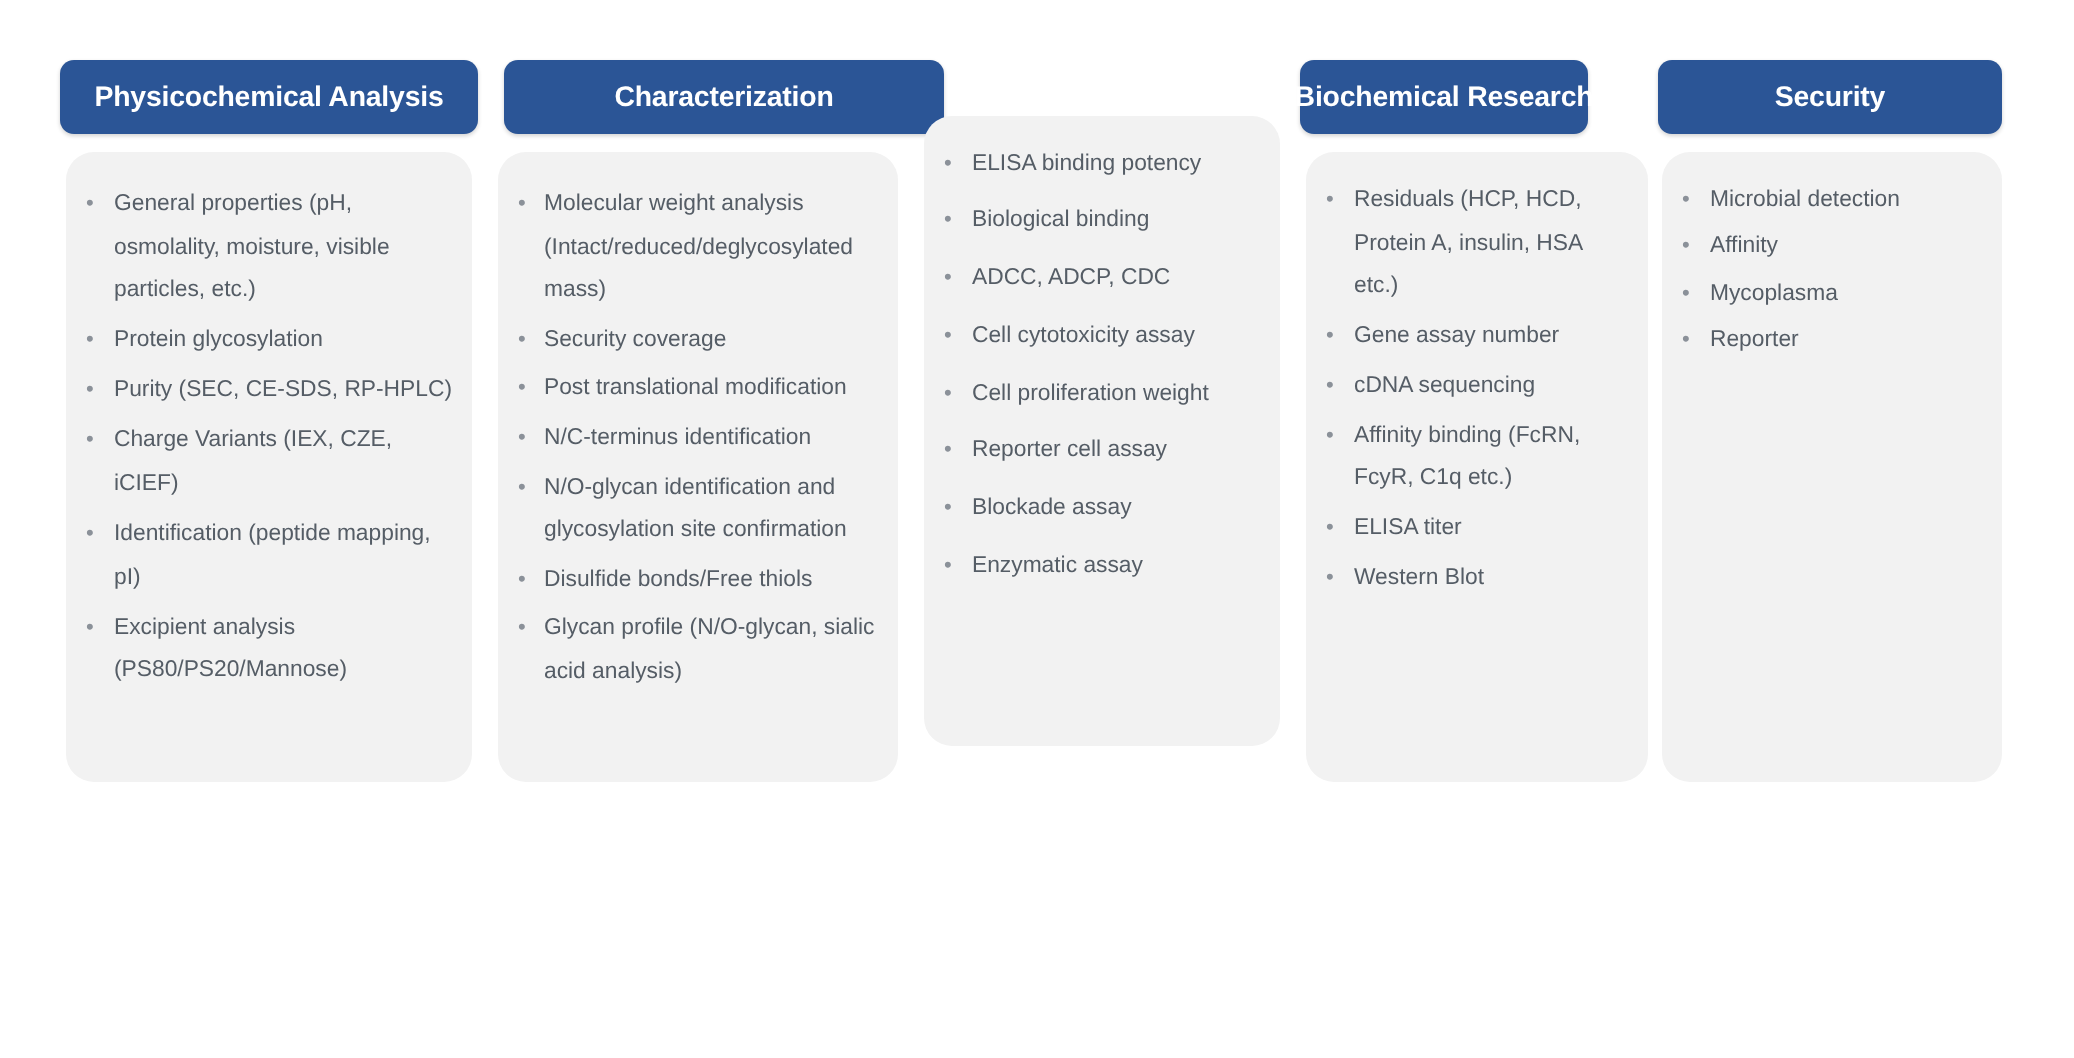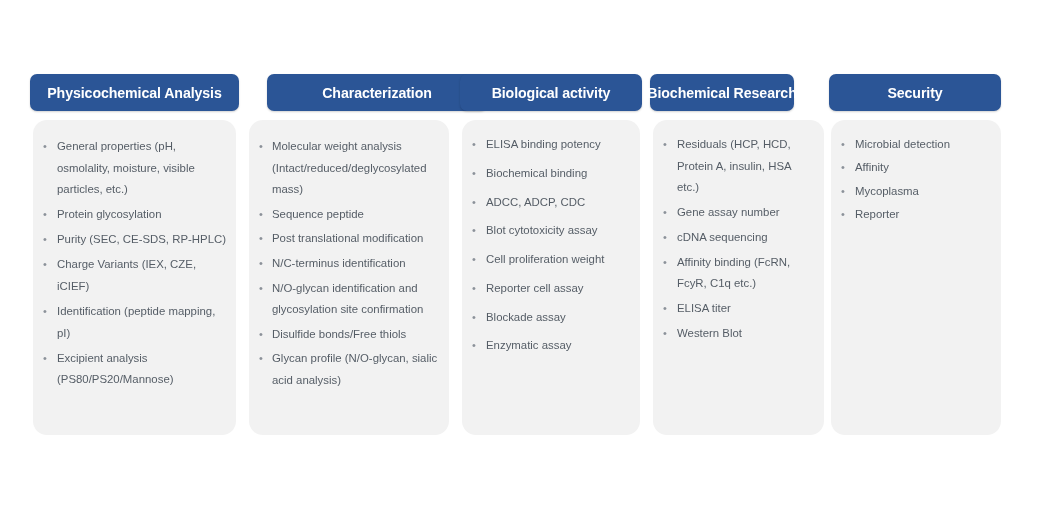--- a/index.html
+++ b/index.html
@@ -15,50 +15,50 @@
     height:529px;
     background:#ffffff;
   }
   .columns {
     position:absolute;
     left:30px;
     top:30px;
     width:970px;
     display:flex;
     flex-direction:row;
-    align-items:flex-end;
+    align-items:center;
     gap:10px;
   }
   .column { display:flex; flex-direction:column; }
 
   
   .col-0 { width:209px; }
   .col-1 { width:196px; }
   .col-2 { width:182px; }
   .col-3 { width:172px; }
-  .col-4 { width:172px;margin-top:44px; }
+  .col-4 { width:172px; }
 
   .col-header {
     height:37px;
     background:#2B5596;
     border-radius:7px;
     display:flex;
     align-items:center;
     justify-content:center;
     color:#ffffff;
     font-size:14.2px;
     font-weight:bold;
     letter-spacing:-0.1px;
     white-space:nowrap;
     padding:0 6px;
     box-shadow:0 1px 2px rgba(0,0,0,0.18);
   }
   
   .col-0 .col-header { width:209px; }
-  .col-1 .col-header { width:220px; margin-left:18px; }
+  .col-1 .col-header { width:220px; margin-left:3px; }
   .col-2 .col-header { width:182px; margin-left:5px; }
   .col-3 .col-header { width:144px; margin-left:3px; }
   .col-4 .col-header { width:172px; margin-left:0px; }
 
   .card {
     margin-top:9px;
     background:#f2f2f2;
     border-radius:14px;
     padding:16px 10px 14px 10px;
   }
@@ -139,21 +139,21 @@
       <div class="column col-1">
         <div class="col-header">Characterization</div>
         <div class="card">
           <ul class="bullet-list">
             <li class="bullet-item">
               <span class="bullet-dot">•</span>
               <span class="bullet-text">Molecular weight analysis (Intact/reduced/deglycosylated mass)</span>
             </li>
             <li class="bullet-item">
               <span class="bullet-dot">•</span>
-              <span class="bullet-text">Sequence peptide</span>
+              <span class="bullet-text">Security coverage</span>
             </li>
             <li class="bullet-item">
               <span class="bullet-dot">•</span>
               <span class="bullet-text">Post translational modification</span>
             </li>
             <li class="bullet-item">
               <span class="bullet-dot">•</span>
               <span class="bullet-text">N/C-terminus identification</span>
             </li>
             <li class="bullet-item">
@@ -165,38 +165,37 @@
               <span class="bullet-text">Disulfide bonds/Free thiols</span>
             </li>
             <li class="bullet-item">
               <span class="bullet-dot">•</span>
               <span class="bullet-text">Glycan profile (N/O-glycan, sialic acid analysis)</span>
             </li>
           </ul>
         </div>
       </div>
       <div class="column col-2">
-        <div class="col-header">Biological activity</div>
         <div class="card">
           <ul class="bullet-list">
             <li class="bullet-item">
               <span class="bullet-dot">•</span>
               <span class="bullet-text">ELISA binding potency</span>
             </li>
             <li class="bullet-item">
               <span class="bullet-dot">•</span>
-              <span class="bullet-text">Biochemical binding</span>
+              <span class="bullet-text">Biological binding</span>
             </li>
             <li class="bullet-item">
               <span class="bullet-dot">•</span>
               <span class="bullet-text">ADCC, ADCP, CDC</span>
             </li>
             <li class="bullet-item">
               <span class="bullet-dot">•</span>
-              <span class="bullet-text">Blot cytotoxicity assay</span>
+              <span class="bullet-text">Cell cytotoxicity assay</span>
             </li>
             <li class="bullet-item">
               <span class="bullet-dot">•</span>
               <span class="bullet-text">Cell proliferation weight</span>
             </li>
             <li class="bullet-item">
               <span class="bullet-dot">•</span>
               <span class="bullet-text">Reporter cell assay</span>
             </li>
             <li class="bullet-item">

